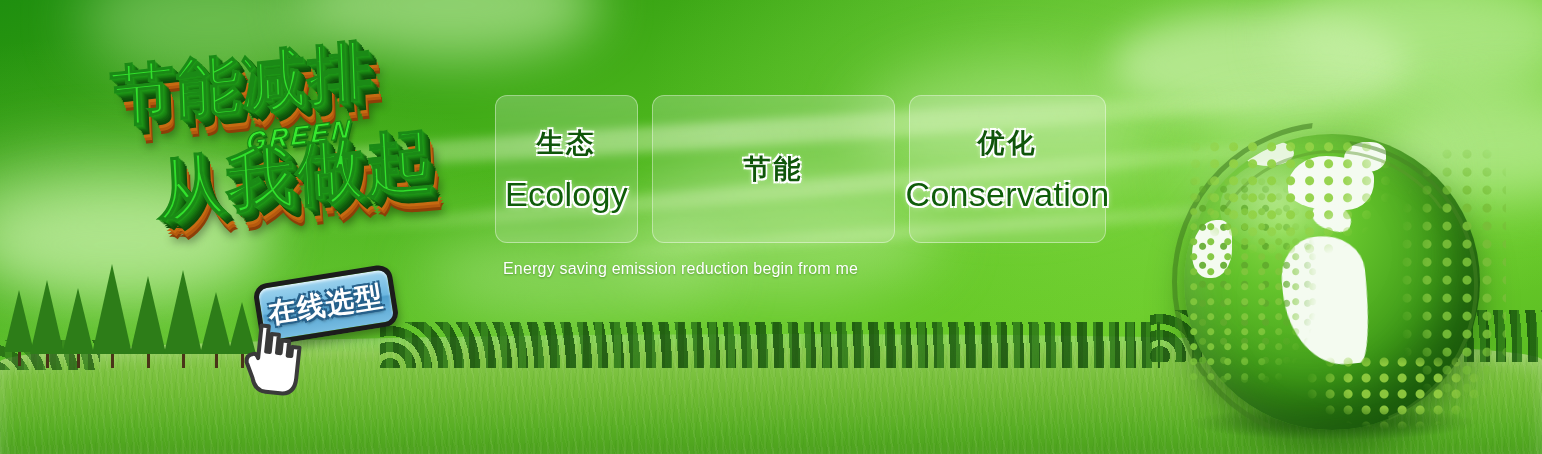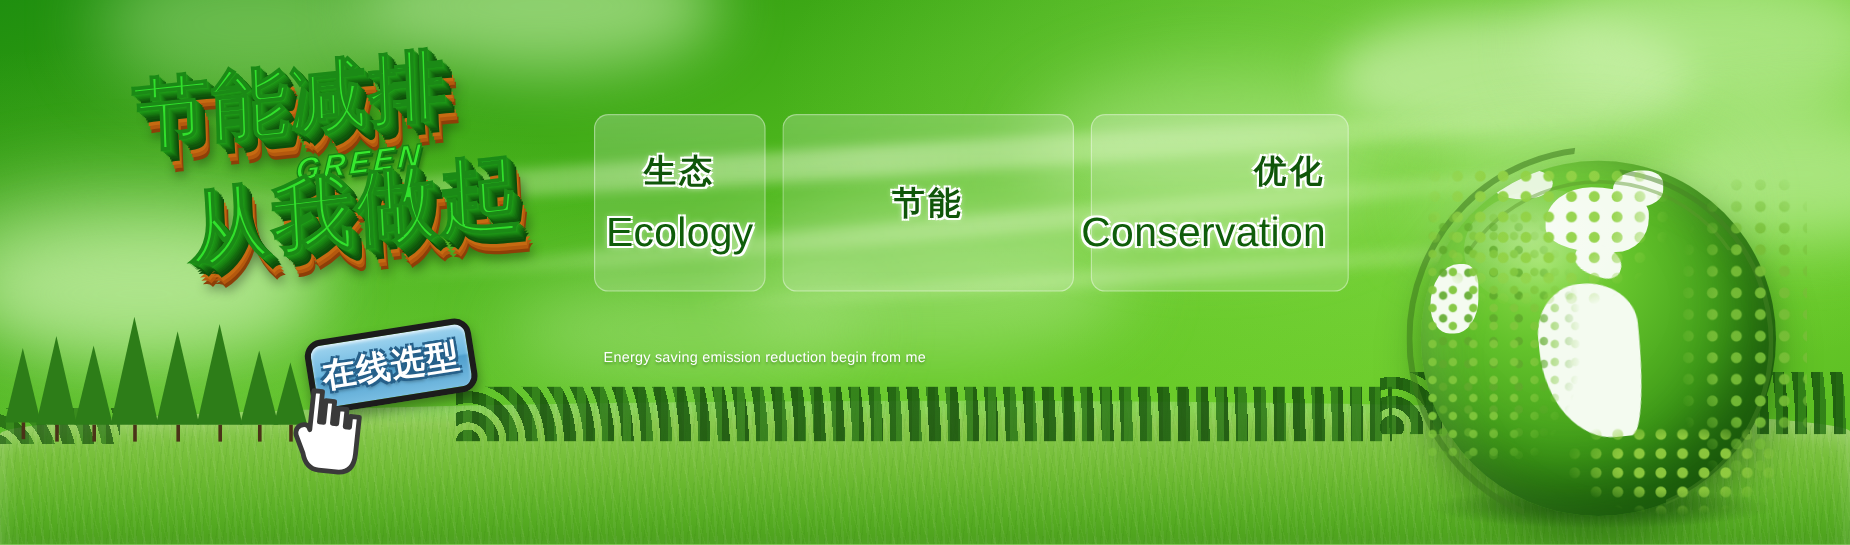--- a/index.html
+++ b/index.html
@@ -139,23 +139,22 @@
     text-shadow:-1.6px -1.6px 0 #fff, 1.6px -1.6px 0 #fff, -1.6px 1.6px 0 #fff, 1.6px 1.6px 0 #fff,
                 0 0 5px rgba(255,255,255,.95);
   }
   .card-en{
     font-size:34px;color:#0f5d0a;letter-spacing:.3px;
     text-shadow:-1.8px -1.8px 0 #fff, 1.8px -1.8px 0 #fff, -1.8px 1.8px 0 #fff, 1.8px 1.8px 0 #fff,
                 0 0 6px rgba(255,255,255,.9);
   }
   .tagline{
     position:absolute;left:503px;top:260px;
-    font-size:12px;color:#ffffff;letter-spacing:.2px;
+    font-size:16px;color:#ffffff;letter-spacing:.2px;
     text-shadow:0 1px 2px rgba(30,90,15,.45);
-    margin-top:31px;
   }
 
   
   .globe-wrap{position:absolute;right:40px;bottom:18px;width:336px;height:330px;}
   .globe{
     position:absolute;left:18px;top:28px;width:296px;height:296px;border-radius:50%;
     background:
       radial-gradient(circle at 34% 28%, #8ede4c 0%, #63c22b 26%, #3f9c18 58%, #23700e 86%, #19560a 100%);
     box-shadow:0 18px 34px rgba(15,70,8,.5), inset -24px -28px 52px rgba(10,55,6,.55), inset 16px 14px 34px rgba(190,245,140,.25);
     overflow:hidden;
@@ -256,21 +255,21 @@
   </div>
 
   <div class="cards">
     <div class="card" style="width:143px;">
       <div class="card-cn">生态</div>
       <div class="card-en">Ecology</div>
     </div>
     <div class="card" style="width:243px;">
       <div class="card-cn">节能</div>
     </div>
-    <div class="card" style="width:215px;align-items:flex-end;">
+    <div class="card" style="width:197px;">
       <div class="card-cn">优化</div>
       <div class="card-en">Conservation</div>
     </div>
   </div>
 
   <div class="tagline">Energy saving emission reduction begin from me</div>
 
   <div class="globe-wrap">
     <div class="globe-shadow"></div>
     <div class="globe">

